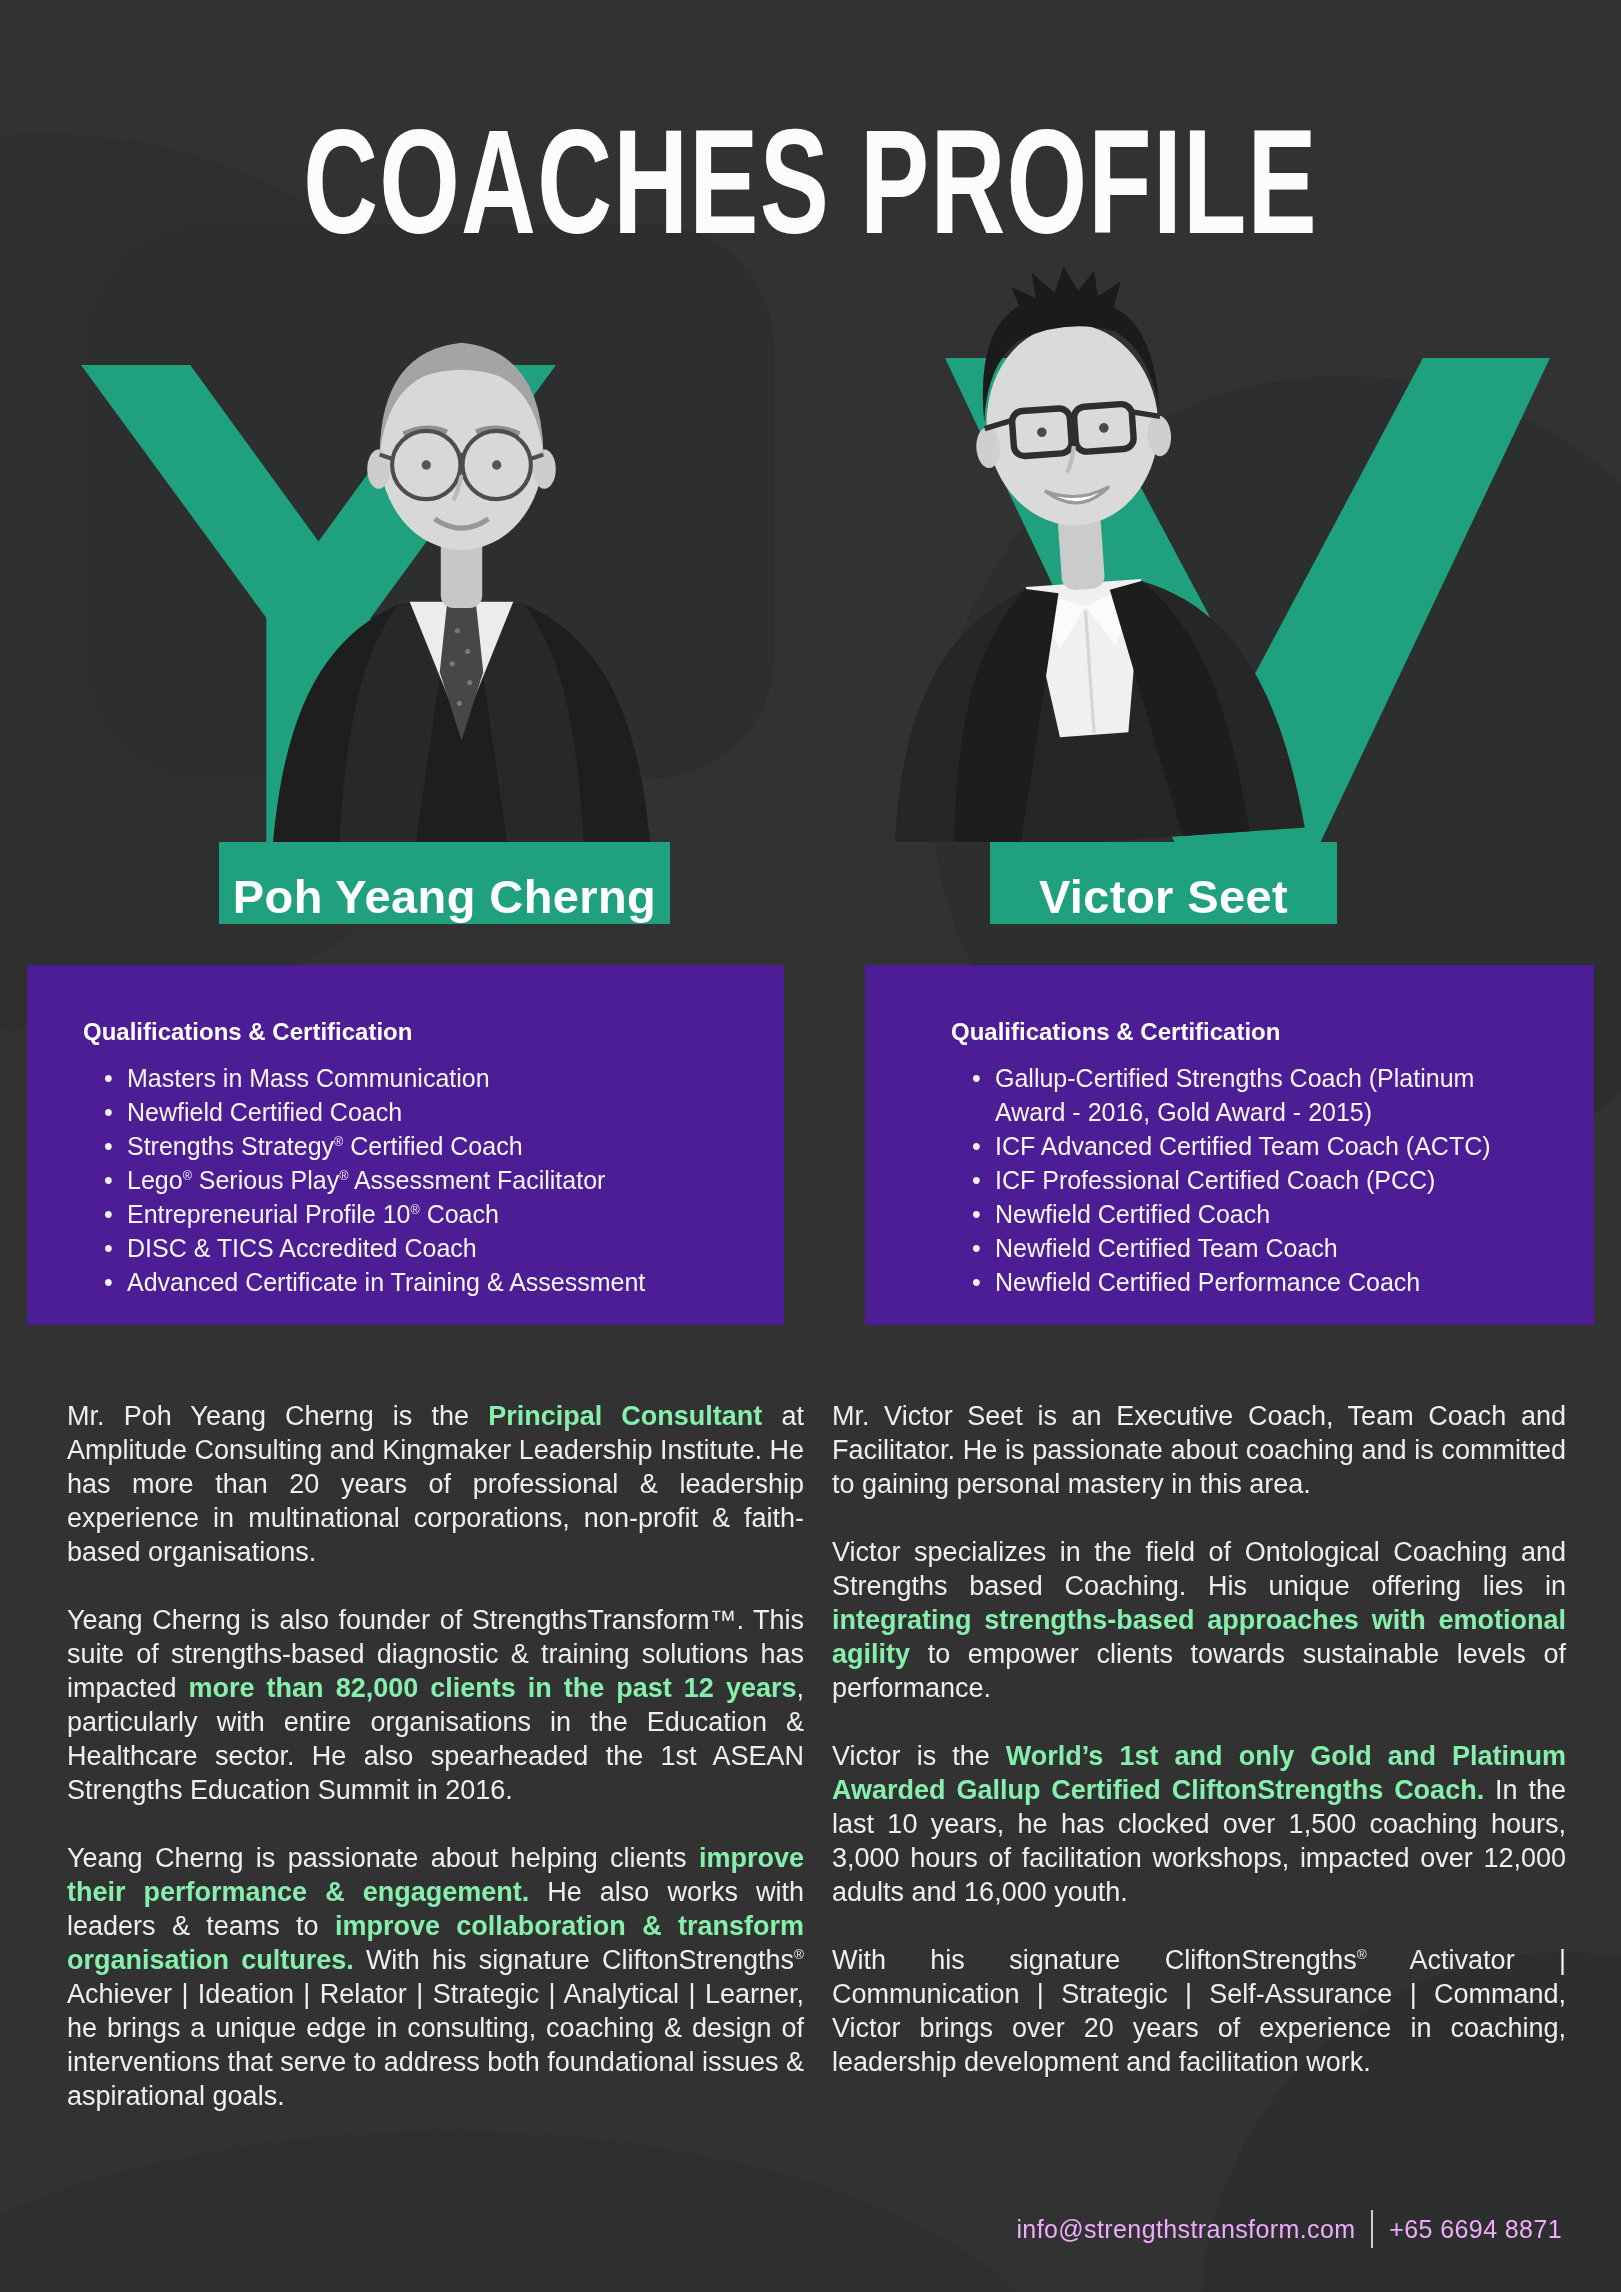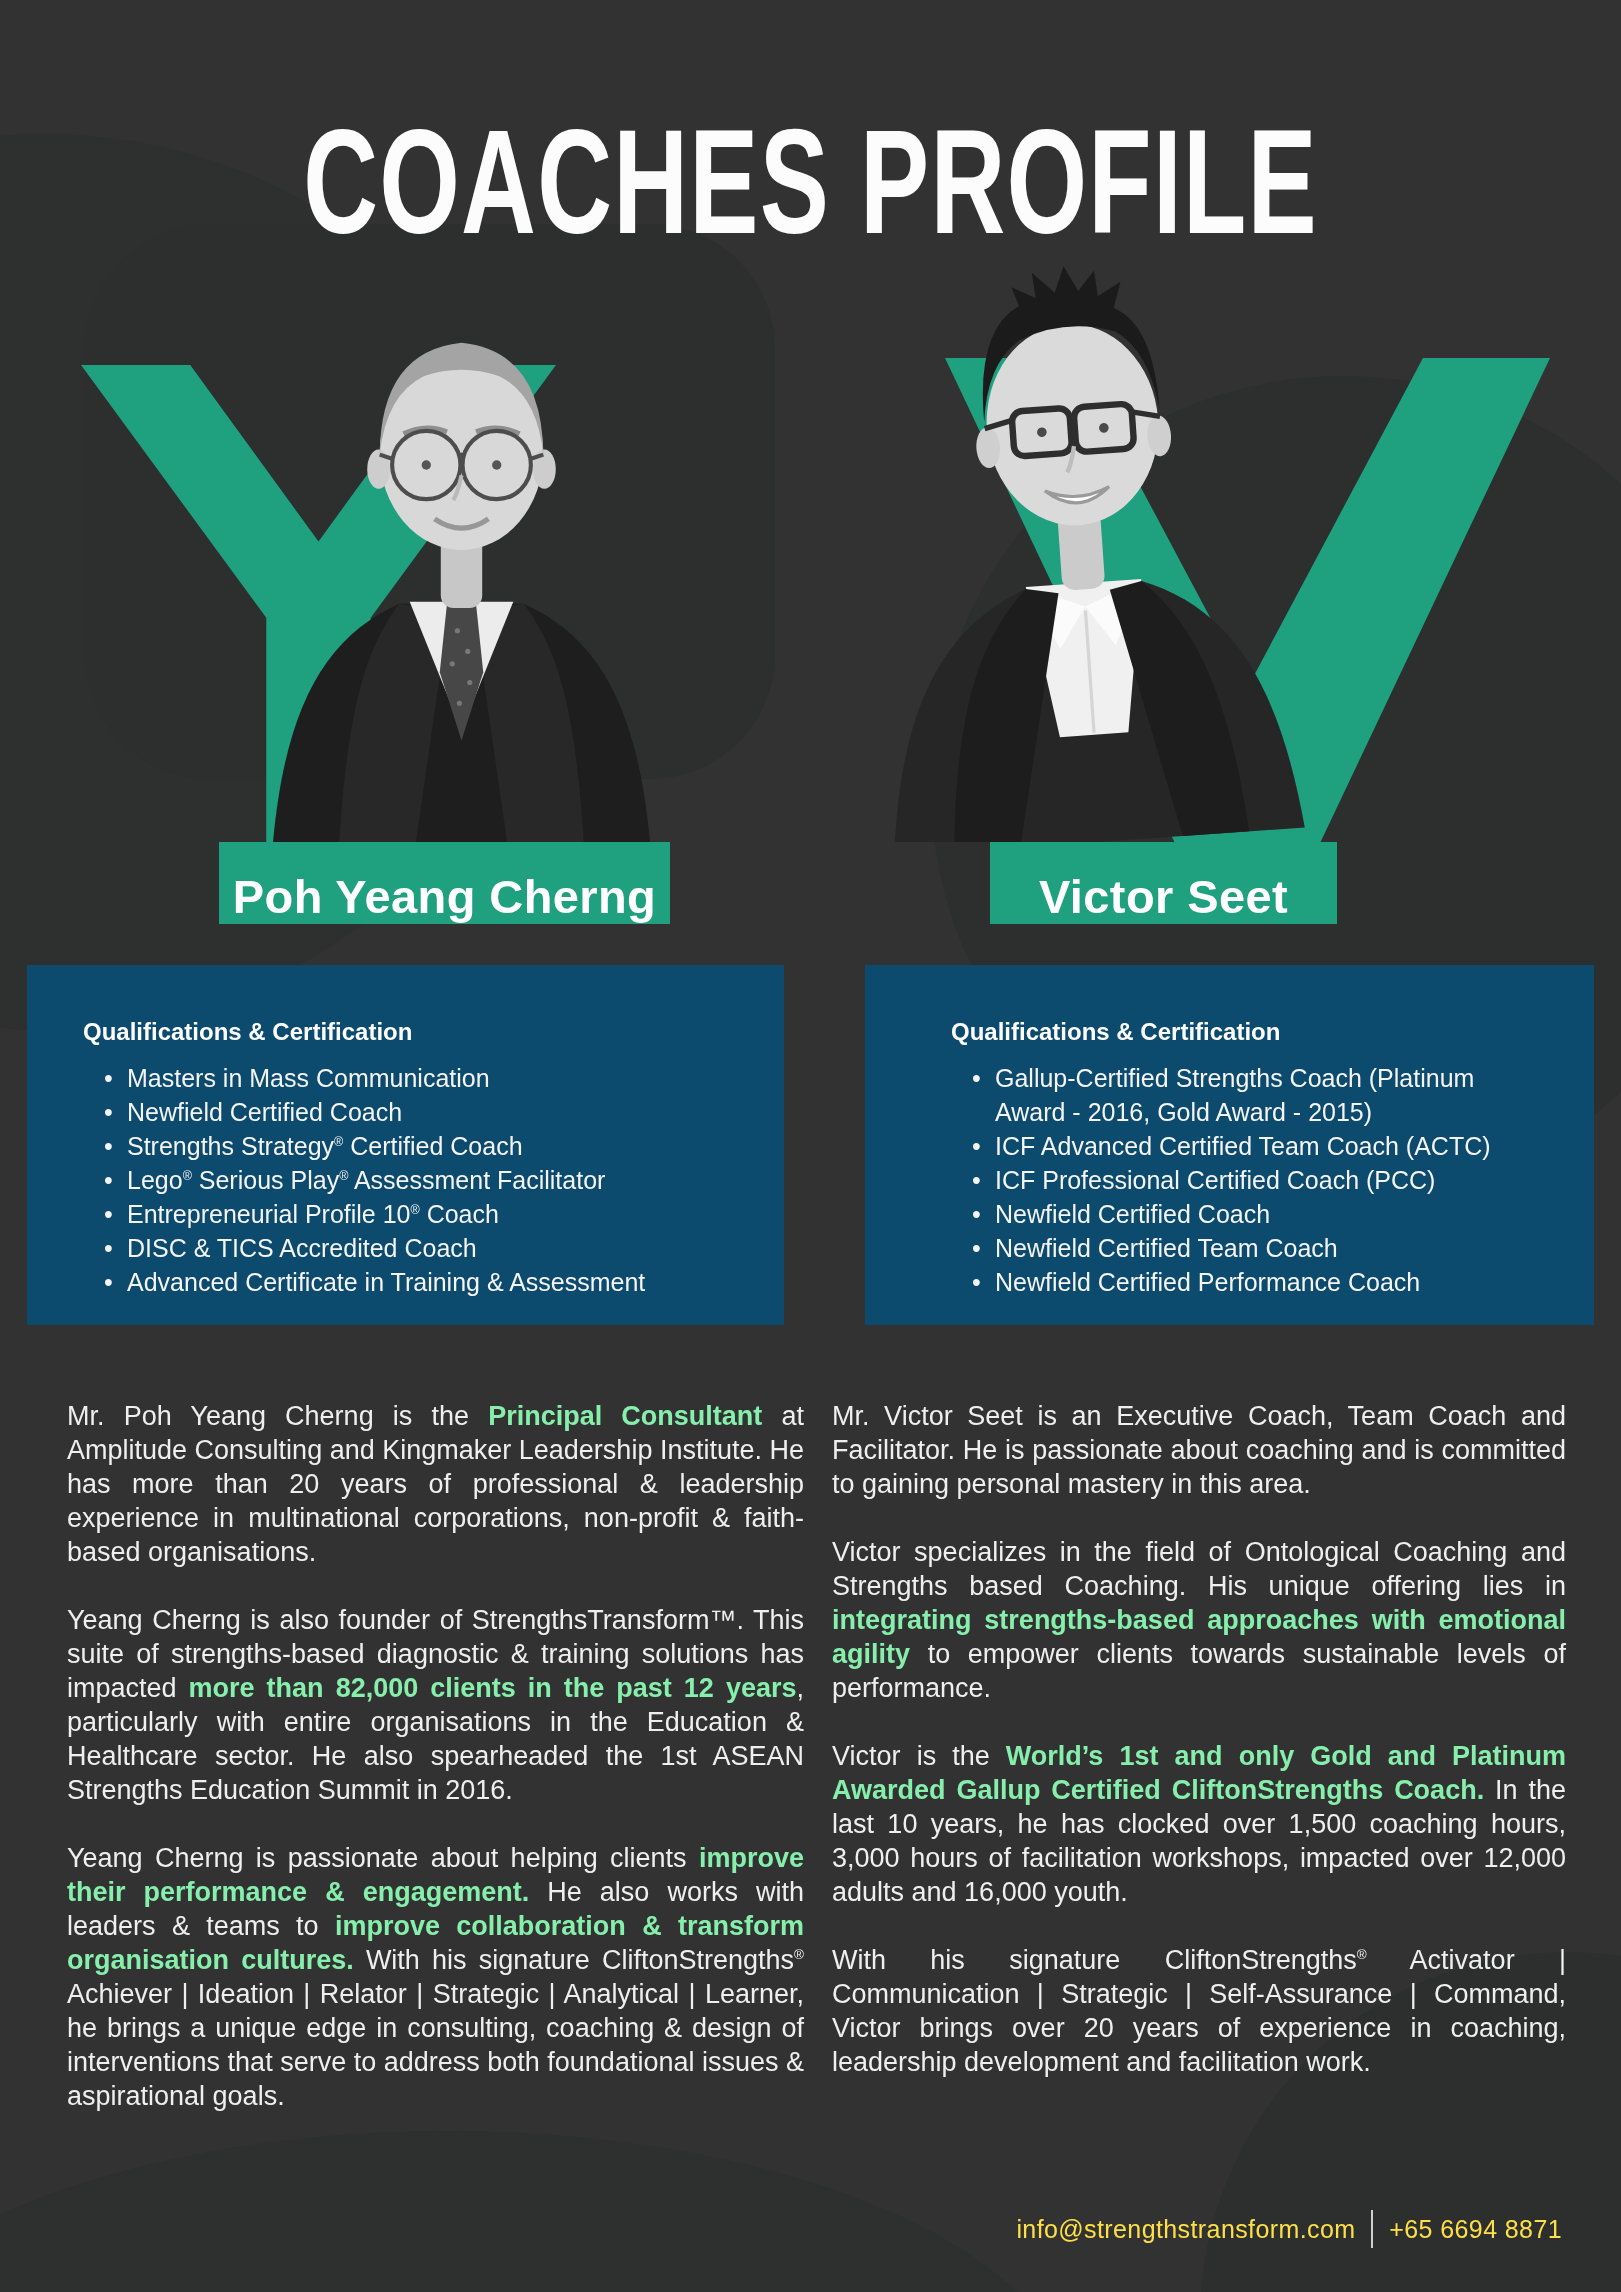--- a/index.html
+++ b/index.html
@@ -31,21 +31,21 @@
   .name-banner{
     position:absolute; z-index:4; top:842px; height:82px;
     background:#1fa07f; display:flex; align-items:flex-end; justify-content:center;
   }
   .name-banner span{font-size:47px; font-weight:700; color:#ffffff; letter-spacing:0.4px;}
   .banner-left{left:219px; width:451px;}
   .banner-right{left:990px; width:347px;}
 
   .quals-panel{
     position:absolute; z-index:3; top:965px; height:360px;
-    background:#0c4a6e; box-sizing:border-box; padding-top:50px;
+    background:#4c1d95; box-sizing:border-box; padding-top:50px;
   }
   .panel-left{left:27px; width:757px; padding-left:56px; padding-right:45px;}
   .panel-right{left:865px; width:729px; padding-left:86px; padding-right:63px;}
   .quals-title{margin:0; font-size:24px; font-weight:700; line-height:34px; color:#ffffff;}
   .quals-list{list-style:none; margin:12px; padding:0;}
   .quals-list li{position:relative; padding-left:32px; font-size:25px; line-height:34px; color:#f5f5f5;}
   .quals-list li::before{content:"\2022"; position:absolute; left:9px; color:#f5f5f5;}
 
   .bio{
     position:absolute; z-index:3; top:1399px;
@@ -54,21 +54,21 @@
   .bio-left{left:67px; width:737px;}
   .bio-right{left:832px; width:734px;}
   .bio p{margin:0 0 34px 0;}
   .bio p:last-child{margin-bottom:0;}
   .bio b{font-weight:700; color:#86efac;}
   sup{font-size:0.5em; vertical-align:super; line-height:0;}
 
   .footer{
     position:absolute; z-index:3; top:2210px; right:59px;
     display:flex; align-items:center;
-    font-size:25px; color:#fde047; letter-spacing:0.4px;
+    font-size:25px; color:#f0abfc; letter-spacing:0.4px;
   }
   .footer .sep{display:inline-block; width:1.8px; height:38px; background:#cfcfcf; margin:0 16px;}
 </style>
 </head>
 <body>
 
 <div class="page">
 
   <div class="blob blob-a"></div>
   <div class="blob blob-b"></div>

